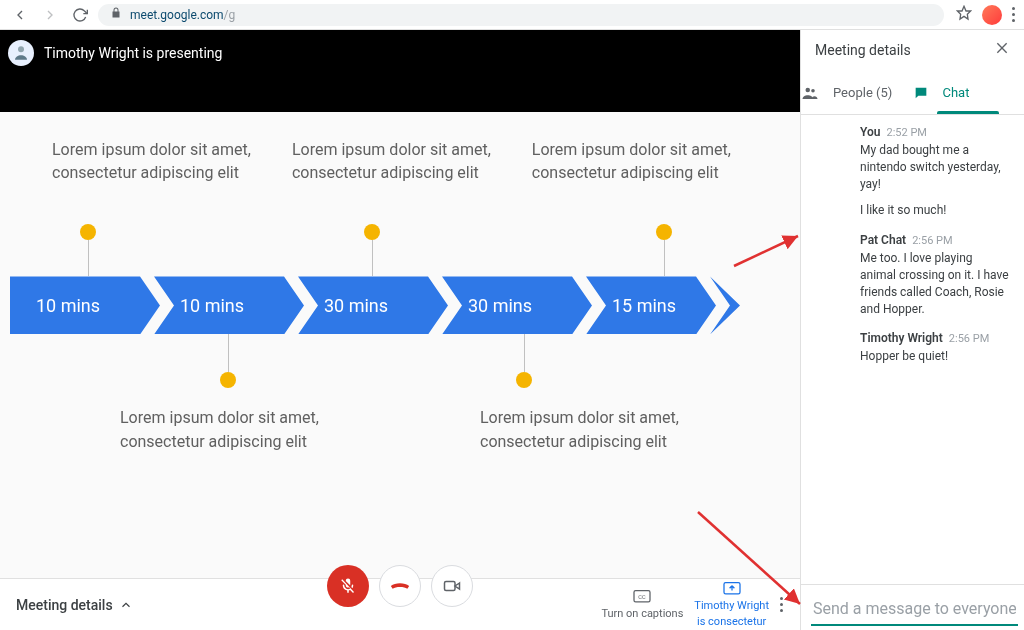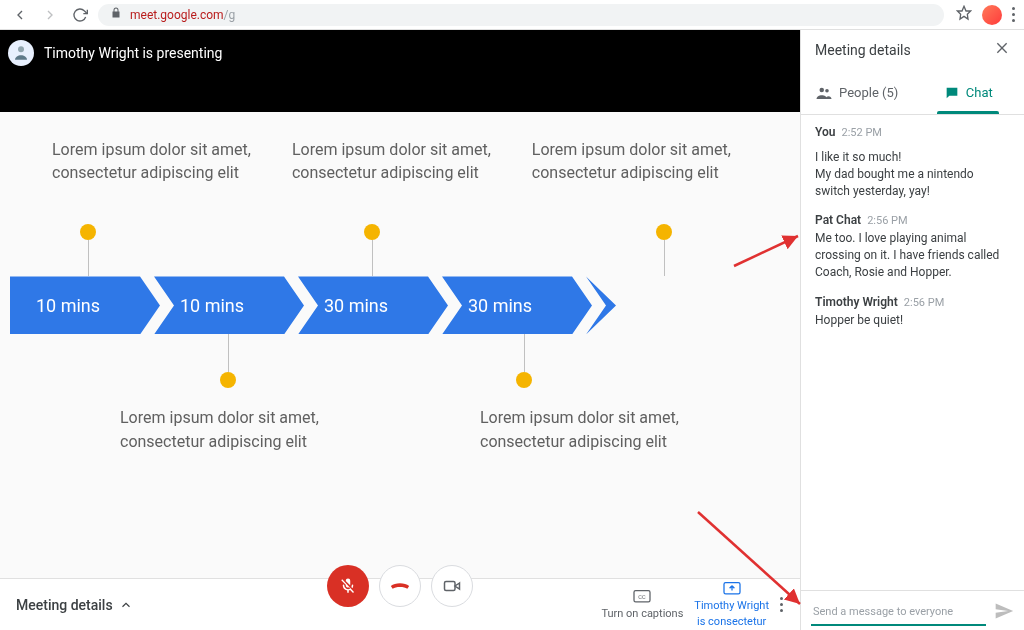--- a/index.html
+++ b/index.html
@@ -4,21 +4,21 @@
 <style>
   * { box-sizing: border-box; margin: 0; padding: 0; font-family: Roboto, Arial, sans-serif; }
   html, body { width: 1024px; height: 630px; overflow: hidden; background: #fff; }
 
   
   .chrome { height: 30px; background: #fff; display: flex; align-items: center; padding: 0 8px; border-bottom: 1px solid #e0e0e0; position: relative; }
   .nav-btn { width: 24px; height: 24px; display: flex; align-items: center; justify-content: center; margin-right: 6px; color: #5f6368; border-radius: 50%; cursor: pointer; }
   .nav-btn svg { width: 16px; height: 16px; }
   .addr { flex: 1; height: 22px; background: #f1f3f4; border-radius: 14px; display: flex; align-items: center; padding: 0 12px; color: #5f6368; font-size: 12px; }
   .addr svg { width: 12px; height: 12px; margin-right: 8px; fill: #5f6368; }
-  .addr .url { color: #b91c1c; }
+  .addr .url { color: #0c4a6e; }
   .addr .url-dim { color: #9aa0a6; }
   .right-icons { display: flex; align-items: center; gap: 10px; padding-left: 12px; }
   .star { color: #5f6368; }
   .avatar-round { width: 20px; height: 20px; border-radius: 50%; background: linear-gradient(135deg,#ff7a59,#ff3b3b); }
   .kebab { width: 4px; display: flex; flex-direction: column; gap: 3px; }
   .kebab span { width: 3px; height: 3px; background: #5f6368; border-radius: 50%; }
 
   
   .app { display: flex; height: 600px; }
   .stage { flex: 1; position: relative; background: #f1f1f1; }
@@ -58,32 +58,32 @@
   .ctrl-item { display:flex; flex-direction:column; align-items:center; gap:2px; cursor:pointer; line-height:1.2; text-align:center;}
   .presenting-ind { color:#1a73e8; }
   .presenting-ind svg { stroke:#1a73e8; }
 
   
   .panel { width:224px; border-left:1px solid #e0e0e0; display:flex; flex-direction:column; }
   .panel-head { padding:10px 14px; display:flex; align-items:center; justify-content:space-between; border-bottom:1px solid rgba(0,0,0,0);}
   .panel-title { font-size:14px; color:#3c4043; }
   .close-x { cursor:pointer; color:#5f6368; }
   .tabs { display:flex; height:44px; border-bottom:1px solid #e0e0e0; }
-  .tab { flex:1; display:flex; align-items:center; justify-content:center; gap:6px; font-size:13px; color:#5f6368; cursor:pointer; position:relative;}
+  .tab { flex:1; display:flex; align-items:center; justify-content:flex-start; gap:14px; font-size:13px; color:#5f6368; cursor:pointer; position:relative;}
   .tab.active { color:#00897b; font-weight:400; }
   .tab.active::after { content:""; position:absolute; bottom:0; left:22%; width:56%; height:3px; background:#00897b; border-radius:2px 2px 0 0; }
   .messages { flex:1; padding:10px 14px; font-size:12px; color:#3c4043; overflow:hidden;}
-  .msg { margin-bottom:14px; }
+  .msg { margin-bottom:14px;margin-left:45px; }
   .msg .hdr { margin-bottom:3px; }
   .msg .sender { font-weight:600; margin-right:6px; }
   .msg .time { color:#9aa0a6; font-size:11px; }
   .msg .body { line-height:1.4; }
   .msg .body.sub { margin-top:10px; }
   .compose { border-top:1px solid #e0e0e0; padding:8px 10px 4px; display:flex; align-items:center; gap:8px;}
-  .compose input { flex:1; border:0; border-bottom:2px solid #00897b; font-size:11px; padding:6px 2px; outline:none; color:#3c4043;}
+  .compose input { flex:1; border:0; border-bottom:2px solid #00897b; font-size:16px; padding:6px 2px; outline:none; color:#3c4043;}
   .compose input::placeholder { color:#9aa0a6; }
   .send { color:#bdbdbd; cursor:pointer; }
 
   
   .arrow-anno { position:absolute; pointer-events:none; }
 </style>
 </head>
 <body>
 
 <div class="chrome">
@@ -157,20 +157,21 @@
           <div class="stem s3"></div>
         <div class="dot d4"></div>
           <div class="stem s4"></div>
         <div class="dot d5"></div>
           <div class="stem s5"></div>
         <div class="arrow-row">
           <div class="chev-seg first" style="width:150px">10 mins</div>
           <div class="chev-seg" style="width:150px">10 mins</div>
           <div class="chev-seg" style="width:150px">30 mins</div>
           <div class="chev-seg" style="width:150px">30 mins</div>
+          <div class="chev-seg" style="width:130px">15 mins</div>
           <div class="chev-seg last"></div>
         </div>
       </div>
       <div class="cols-bottom">
         <div class="cell-bottom">Lorem ipsum dolor sit amet, consectetur adipiscing elit</div>
         <div class="cell-bottom">Lorem ipsum dolor sit amet, consectetur adipiscing elit</div>
       </div>
 
       <svg class="arrow-anno" style="left:728px; top:120px;" width="80" height="40">
         <defs>
@@ -264,22 +265,22 @@
       <div class="tab active">
         <svg width="16" height="16" viewBox="0 0 24 24" fill="currentColor">
             <path d="M4 4h16v12H8l-4 4V4z"></path>
           </svg>
         <span>Chat</span>
       </div>
     </div>
     <div class="messages">
       <div class="msg">
         <div class="hdr"><span class="sender">You</span><span class="time">2:52 PM</span></div>
+        <div class="body">My dad bought me a nintendo switch yesterday, yay!</div>
         <div class="body sub">I like it so much!</div>
-        <div class="body">My dad bought me a nintendo switch yesterday, yay!</div>
       </div>
       <div class="msg">
         <div class="hdr"><span class="sender">Pat Chat</span><span class="time">2:56 PM</span></div>
         <div class="body">Me too. I love playing animal crossing on it. I have friends called Coach, Rosie and Hopper.</div>
       </div>
       <div class="msg">
         <div class="hdr"><span class="sender">Timothy Wright</span><span class="time">2:56 PM</span></div>
         <div class="body">Hopper be quiet!</div>
       </div>
     </div>

